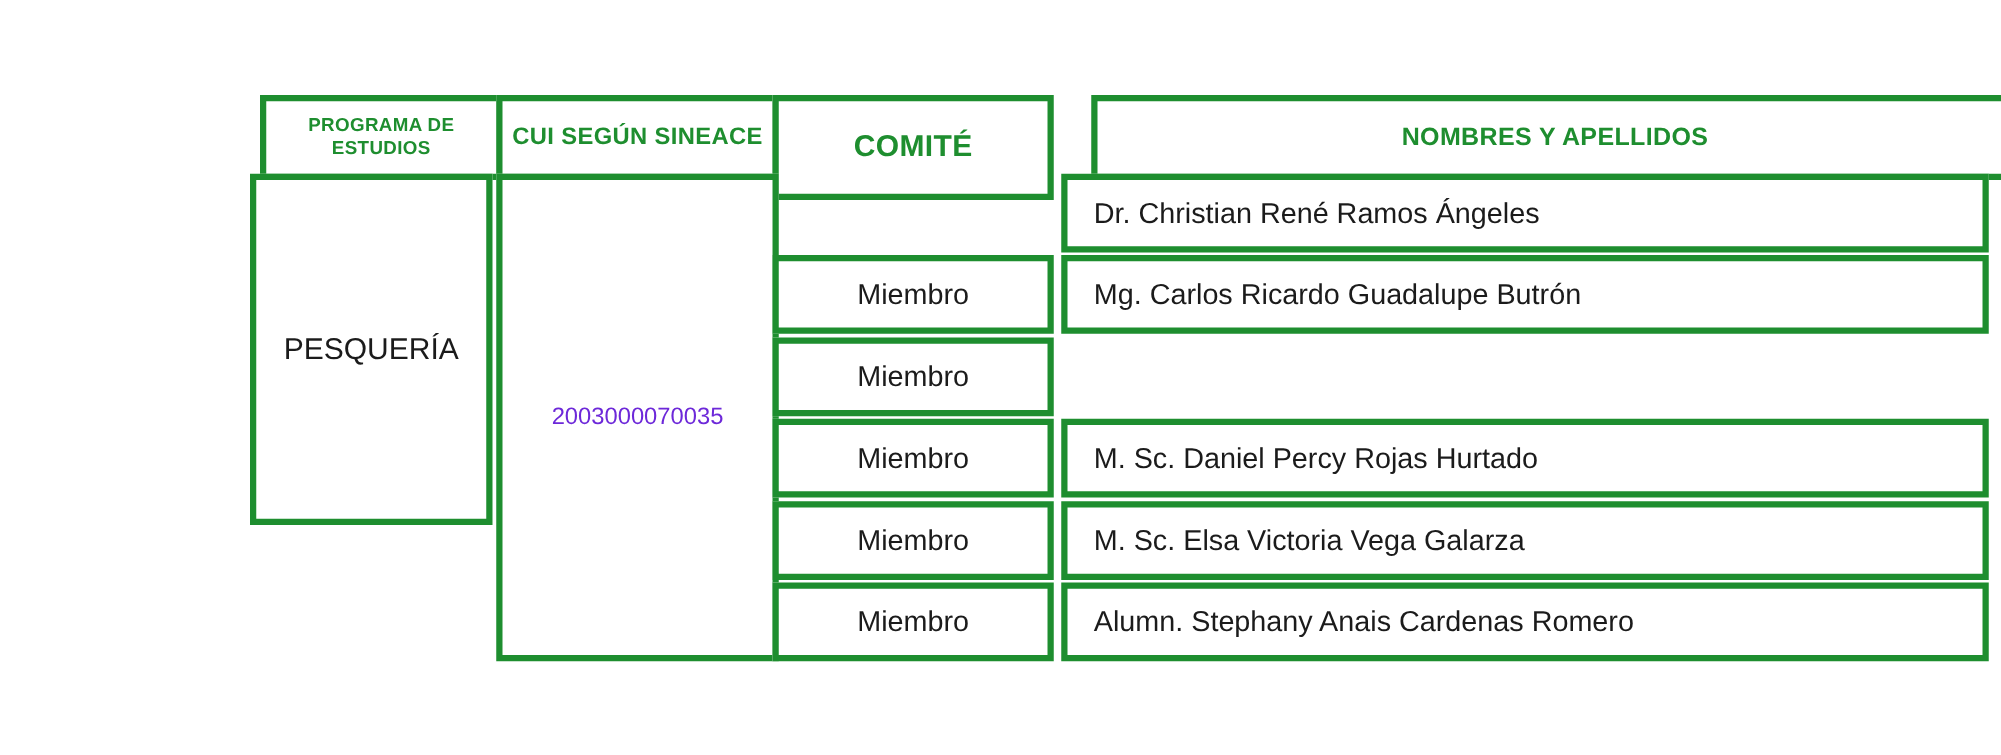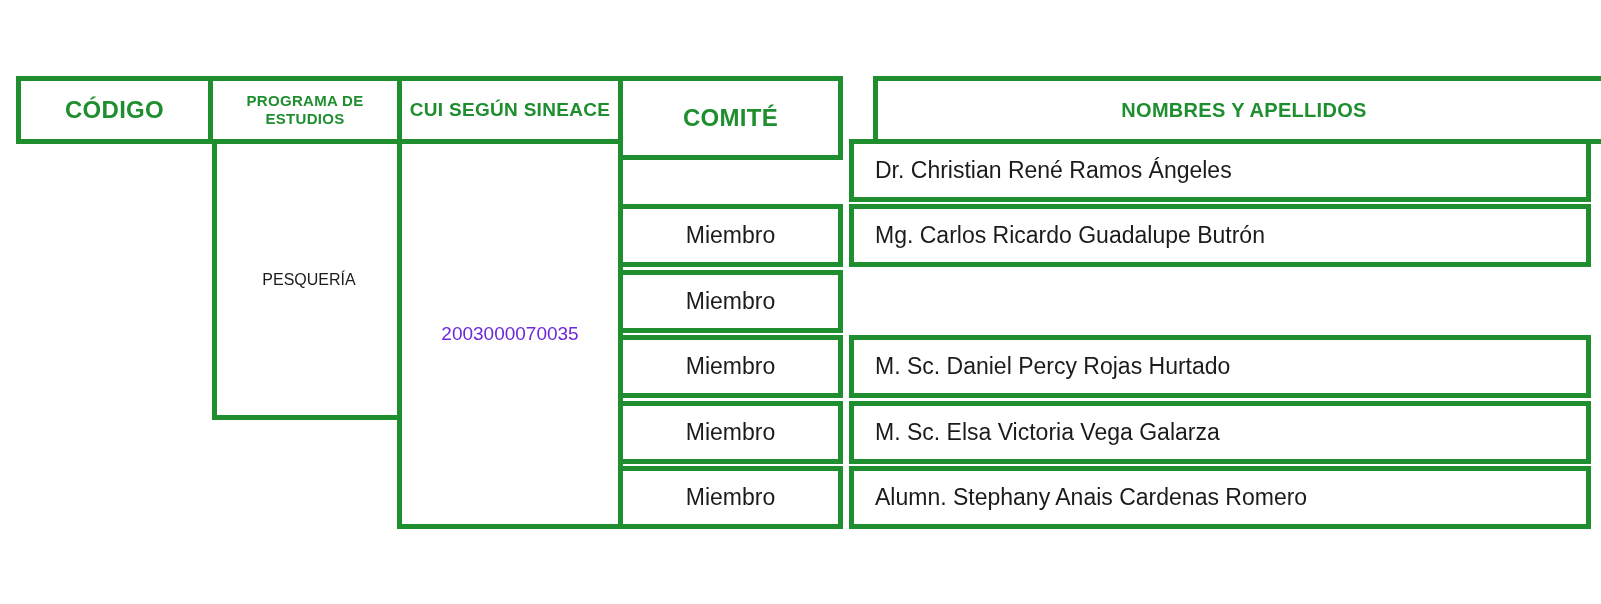--- a/index.html
+++ b/index.html
@@ -27,36 +27,35 @@
   .hdr { color:#1e8e2f; font-weight:bold; letter-spacing:0.3px; }
   .h-codigo   { left:16px;  top:76px; width:197px; height:68px; font-size:24px; }
   .h-programa { left:208px; top:76px; width:194px; height:68px; font-size:15px; line-height:1.2; }
   .h-programa .wrap { display:block; width:145px; }
   .h-cui      { left:397px; top:76px; width:226px; height:68px; font-size:19px; }
   .h-comite   { left:618px; top:76px; width:225px; height:84px; font-size:24px; }
   .h-nombres  { left:849px; top:76px; width:742px; height:68px; font-size:20px;margin-left:24px; }
 
   
   .b-codigo   { left:16px;  top:139px; width:197px; height:390px; font-size:30px; font-weight:500; color:#1b1b1b; }
-  .b-programa { left:212px; top:139px; width:194px; height:281px; font-size:16px; color:#1b1b1b; }
+  .b-programa { left:200px; top:139px; width:194px; height:281px; font-size:24px; color:#1b1b1b; }
   .b-cui      { left:397px; top:139px; width:226px; height:390px; font-size:19px; color:#6d28d9; }
 
   
   .role { left:618px; width:225px; height:63px; font-size:23px; color:#1b1b1b; }
   .name { left:849px; width:742px; height:63px; font-size:23px; color:#1b1b1b;
           justify-content:flex-start; text-align:center; padding-left:21px; }
   .r0 { top:139px; } .r1 { top:204px; } .r2 { top:270px; }
   .r3 { top:335px; } .r4 { top:401px; } .r5 { top:466px; }
 </style>
 </head>
 <body>
 
 <div class="stage">
 
-  <div class="cell hdr h-codigo">CÓDIGO</div>
 
   <div class="cell hdr h-programa">
     <span class="wrap">PROGRAMA DE ESTUDIOS</span>
   </div>
 
   <div class="cell hdr h-cui">CUI SEGÚN SINEACE</div>
 
   <div class="cell hdr h-comite">COMITÉ</div>
 
   <div class="cell hdr h-nombres">NOMBRES Y APELLIDOS</div>

